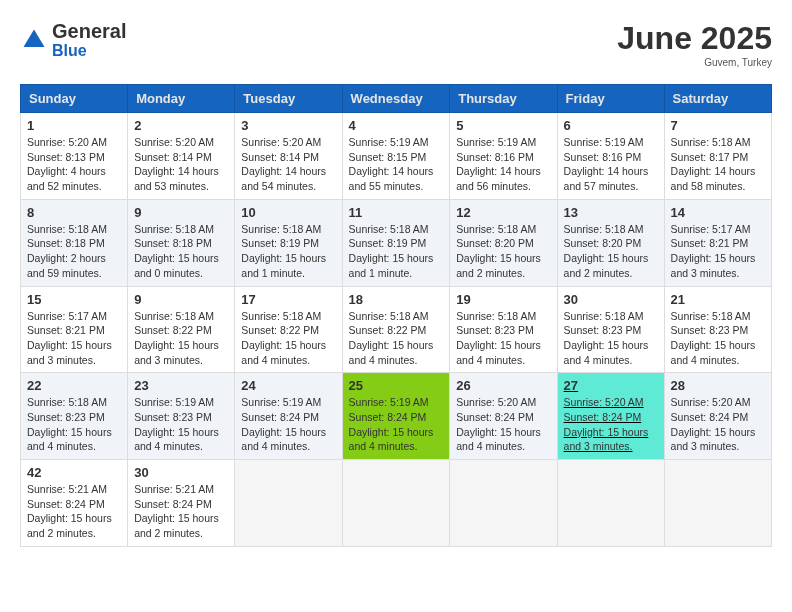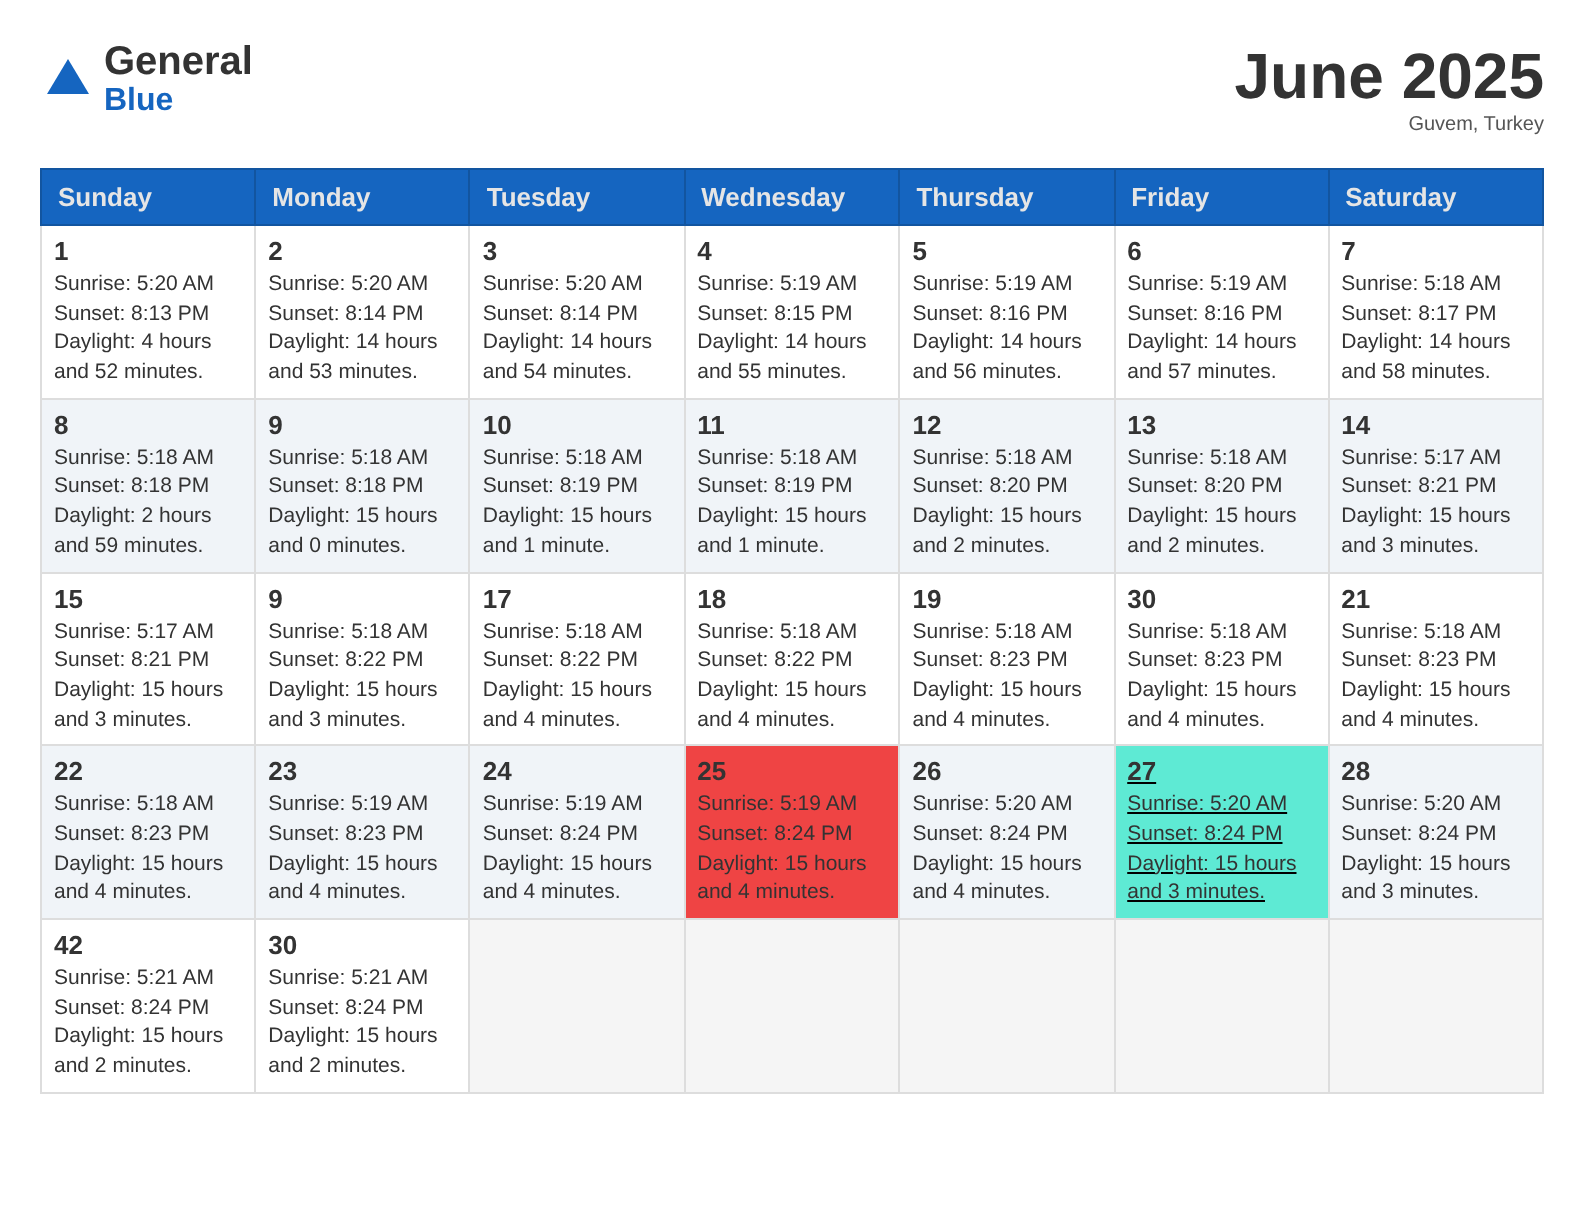--- a/index.html
+++ b/index.html
@@ -308,21 +308,21 @@
         </div>
       </td>
         <td style="background: rgb(240, 244, 248);">
         <span class="day-number">24</span>
         <div class="day-info">
           <span>Sunrise: 5:19 AM</span><br>
           <span>Sunset: 8:24 PM</span><br>
           <span>Daylight: 15 hours and 4 minutes.</span>
         </div>
       </td>
-        <td style="background: #ef4444;">
+        <td style="background: #84cc16;">
         <span class="day-number">25</span>
         <div class="day-info">
           <span>Sunrise: 5:19 AM</span><br>
           <span>Sunset: 8:24 PM</span><br>
           <span>Daylight: 15 hours and 4 minutes.</span>
         </div>
       </td>
         <td style="background: rgb(240, 244, 248);">
         <span class="day-number">26</span>
         <div class="day-info">

